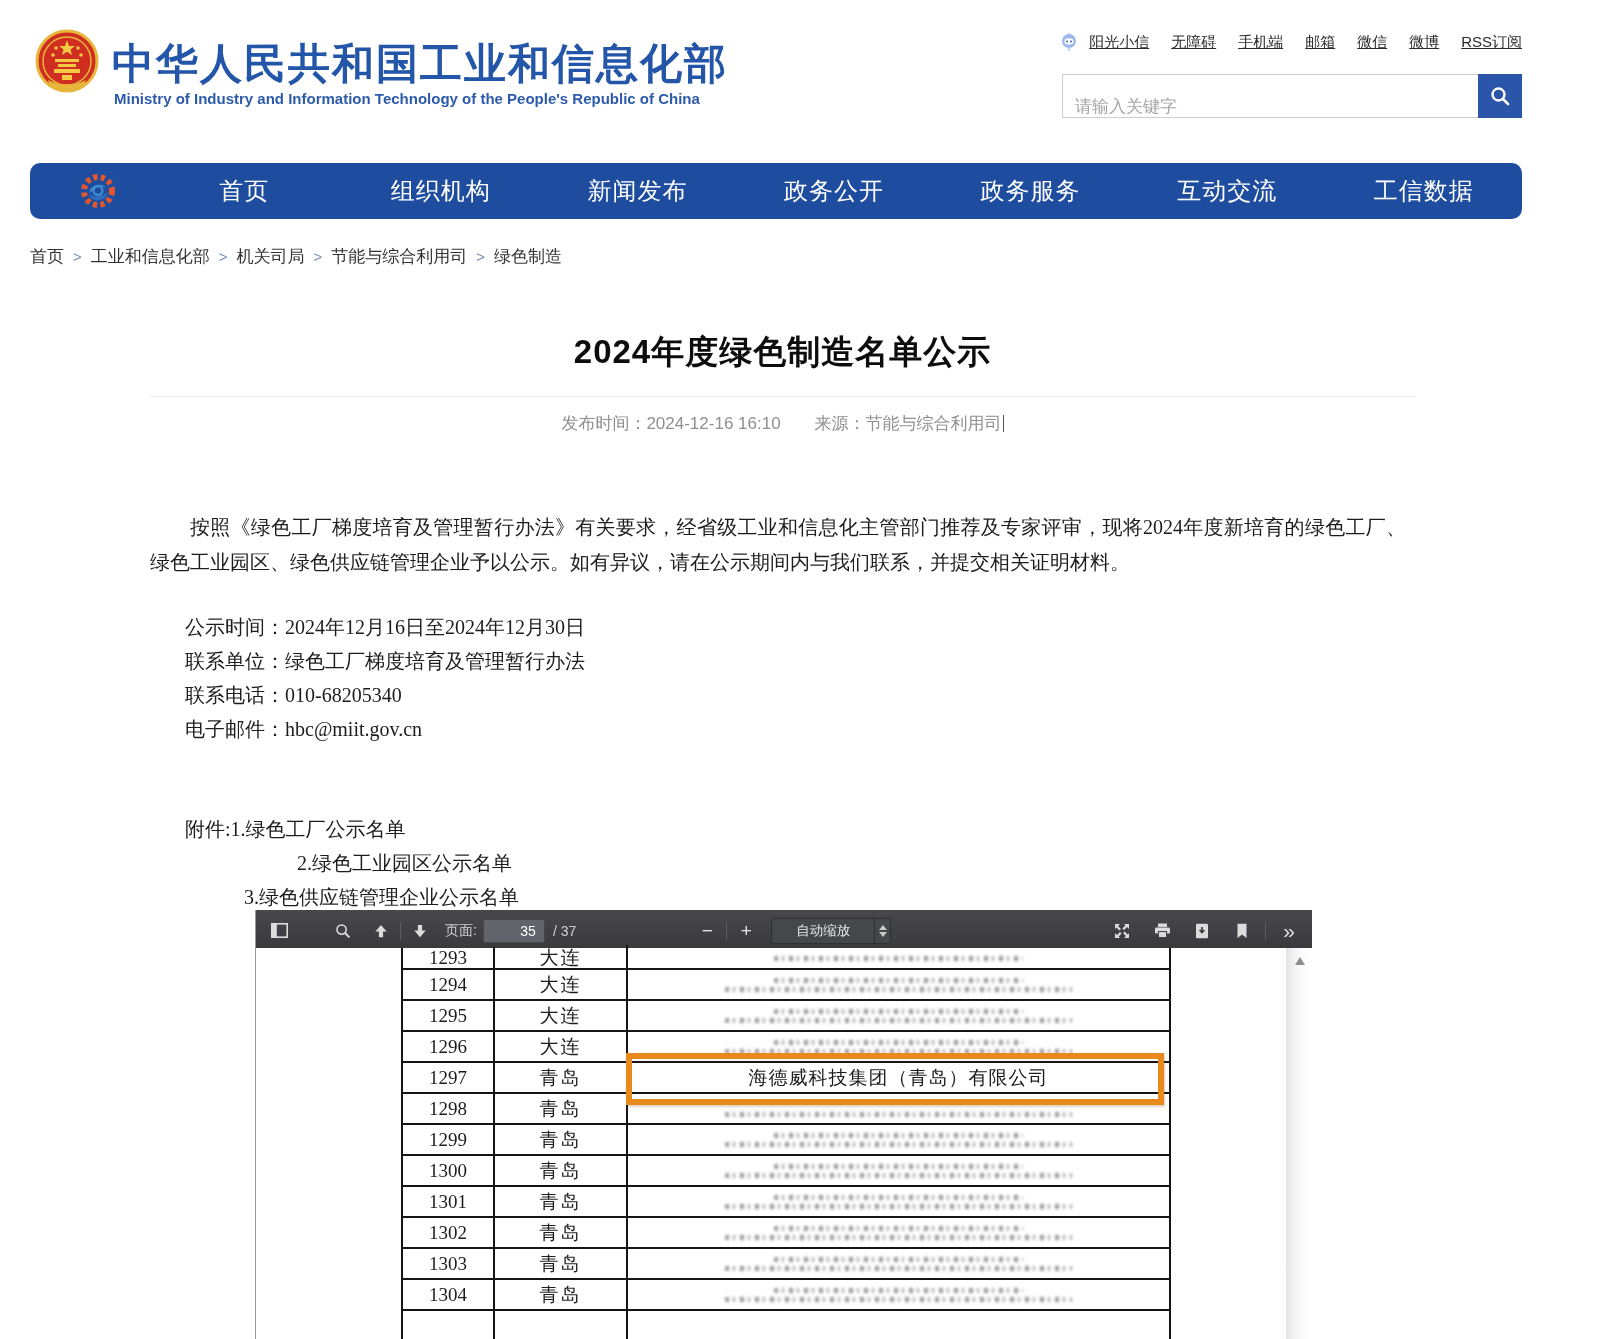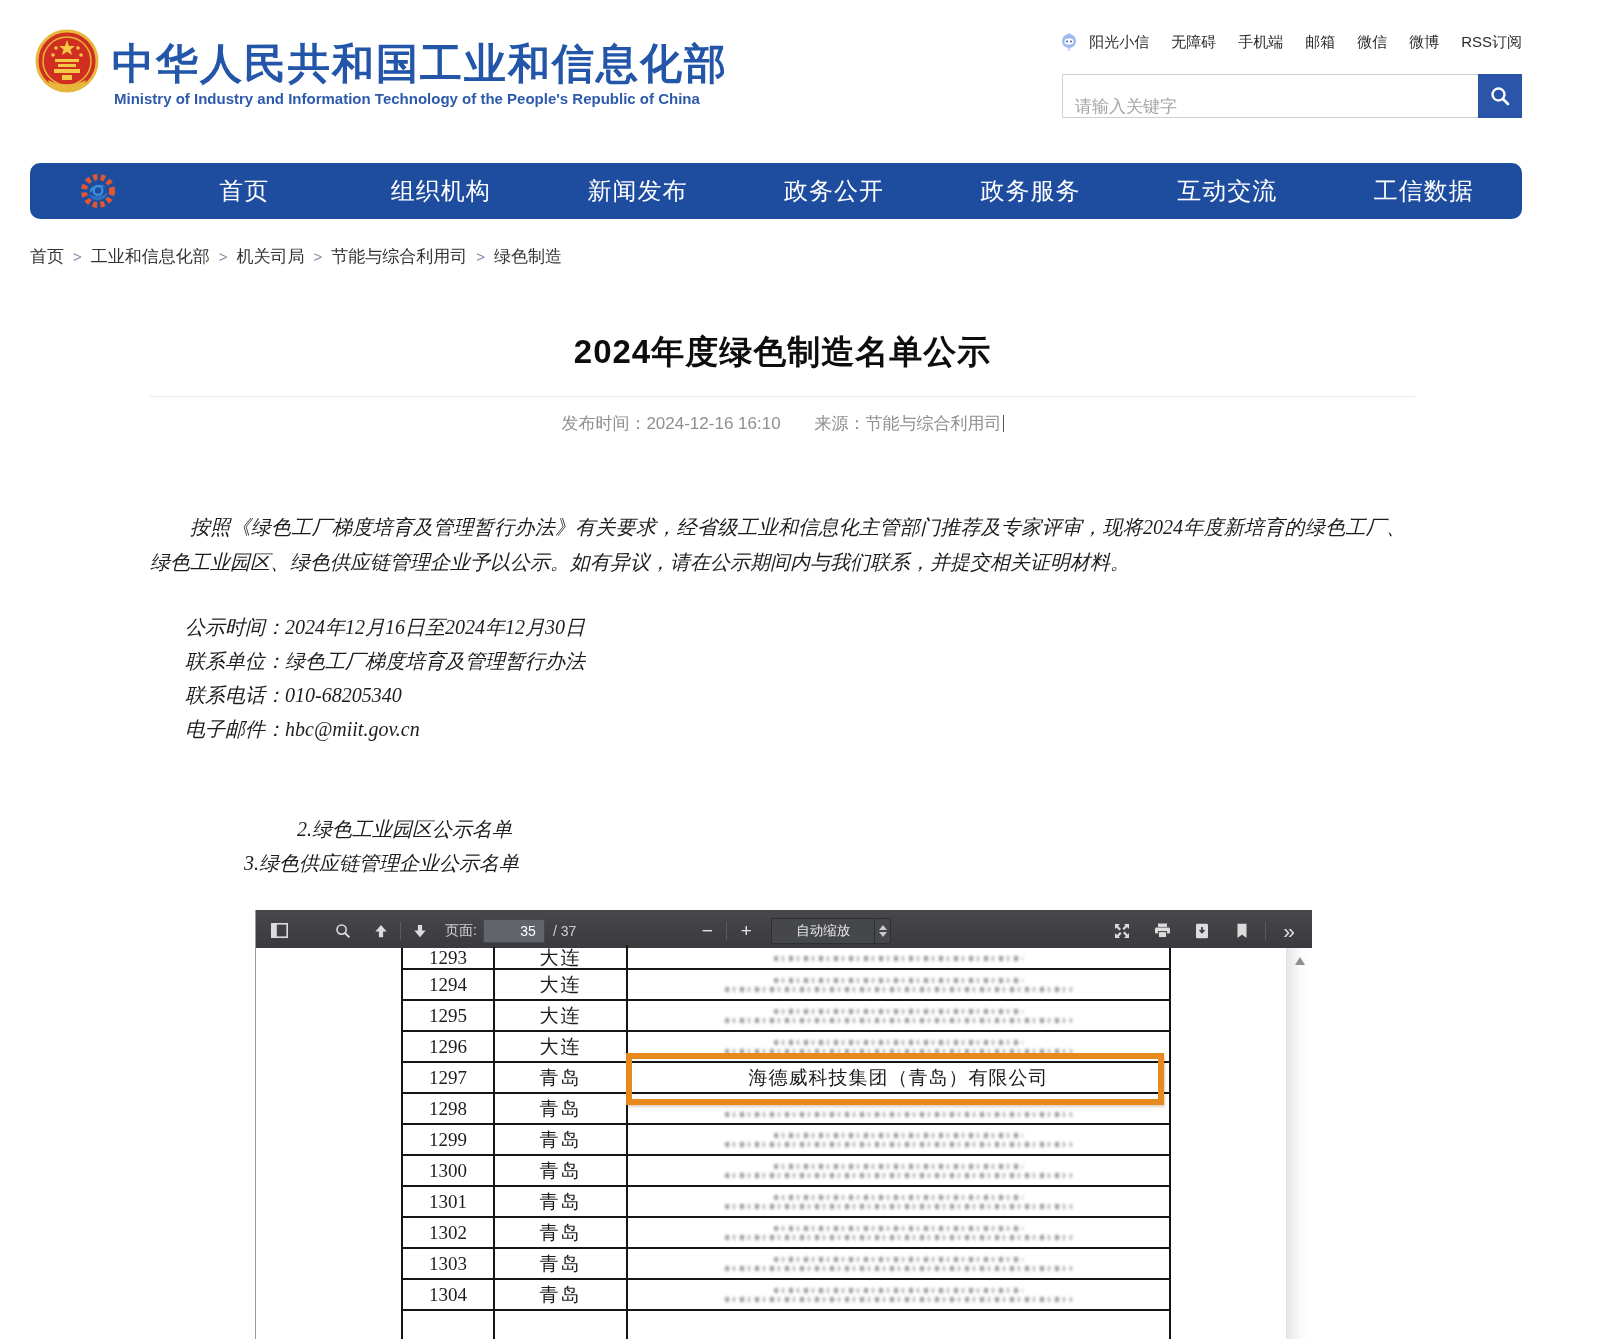--- a/index.html
+++ b/index.html
@@ -6,21 +6,21 @@
   html,body { width:1600px; height:1339px; background:#fff; overflow:hidden; }
   body { font-family:"Liberation Sans", sans-serif; position:relative; }
   .abs { position:absolute; }
 
   
   .emblem { left:34px; top:28px; width:66px; height:70px; }
   .site-title { left:112px; top:36px; font-size:42px; font-weight:bold; color:#2356a8; letter-spacing:2px; white-space:nowrap; }
   .site-subtitle { left:114px; top:90px; font-size:15px; font-weight:bold; color:#2d5aab; white-space:nowrap; }
 
   .quick-links { top:32px; right:78px; display:flex; align-items:center; gap:22px; font-size:15px; color:#2b2b2b; }
-  .quick-links .ql { cursor:pointer; white-space:nowrap; }
+  .quick-links .ql { cursor:pointer; white-space:nowrap;text-decoration:underline; }
   .robot-icon { width:20px; height:20px; margin-right:-12px; }
 
   .search-box { left:1062px; top:74px; width:460px; height:44px; border:1px solid #c9ced8; display:flex; background:#fff;align-items:flex-end; }
   .search-input { flex:1; border:0; outline:none; font-size:17px; padding:0 12px; color:#333; font-family:"Liberation Sans",sans-serif; }
   .search-input::placeholder { color:#a5a5a5; }
   .search-btn { width:44px; height:44px; margin:-1px -1px -1px 0; background:#2a55a8; border:0; display:flex; align-items:center; justify-content:center; cursor:pointer; }
 
   
   .nav { left:30px; top:163px; width:1492px; height:56px; background:#1e4da0; border-radius:10px; display:flex; align-items:center; }
   .nav-logo { width:40px; height:40px; margin-left:48px; margin-right:28px; flex:0 0 auto; cursor:pointer; }
@@ -31,21 +31,21 @@
   .breadcrumb .bc { cursor:pointer; }
   .breadcrumb .sep { color:#7b8ca9; font-size:15px; }
 
   
   .art-title { left:150px; top:330px; width:1265px; text-align:center; font-size:33px; font-weight:bold; color:#0d0d0d; letter-spacing:1px; }
   .title-divider { left:150px; top:396px; width:1265px; height:1px; background:#ebebeb; }
   .art-meta { left:150px; top:412px; width:1265px; text-align:center; font-size:17px; color:#8f8f8f; }
   .art-meta .gap { display:inline-block; width:34px; }
   .cursor-bar { display:inline-block; width:1px; height:17px; background:#555; vertical-align:-3px; margin-left:1px; }
 
-  .serif { font-family:"Liberation Serif","DejaVu Serif",serif;font-style:italic; }
+  .serif { font-family:"Liberation Serif","DejaVu Serif",serif; }
   .art-para { left:150px; top:510px; width:1256px; font-size:20px; line-height:35px; color:#1c1c1c; text-indent:2em; text-align:justify; }
   .info-lines { left:185px; top:610px; font-size:20px; line-height:34px; color:#1c1c1c; }
   .attachments { left:185px; top:812px; font-size:20px; line-height:34px; color:#1c1c1c; }
   .att-line2 { margin-left:112px; }
   .att-line3 { margin-left:59px; }
   .att-item { cursor:pointer; }
 
   
   .pdf-viewer { left:255px; top:910px; width:1057px; height:429px; border-left:1px solid #9a9a9a; overflow:hidden; background:#fff; }
   .pdf-toolbar { position:absolute; left:0; top:0; width:100%; height:42px; background:linear-gradient(#48484c,#39393d); border-bottom:1px solid #262626; display:flex; align-items:center; color:#d9d9d9; }
@@ -179,20 +179,23 @@
 <div class="abs art-para serif">按照《绿色工厂梯度培育及管理暂行办法》有关要求，经省级工业和信息化主管部门推荐及专家评审，现将2024年度新培育的绿色工厂、绿色工业园区、绿色供应链管理企业予以公示。如有异议，请在公示期间内与我们联系，并提交相关证明材料。</div>
 
 <div class="abs info-lines serif">
   <div>公示时间：2024年12月16日至2024年12月30日</div>
   <div>联系单位：绿色工厂梯度培育及管理暂行办法</div>
   <div>联系电话：010-68205340</div>
   <div>电子邮件：hbc@miit.gov.cn</div>
 </div>
 
 <div class="abs attachments serif">
+  <div>
+    <span>附件:</span><span class="att-item">1.绿色工厂公示名单</span>
+  </div>
   <div class="att-line2"><span class="att-item">2.绿色工业园区公示名单</span></div>
   <div class="att-line3"><span class="att-item">3.绿色供应链管理企业公示名单</span></div>
 </div>
 
 <div class="abs pdf-viewer">
 
   <div class="pdf-toolbar">
     <div class="tb-icon" style="margin-left:8px">
       <svg width="17" height="15" viewBox="0 0 17 15">
           <rect x="0.8" y="0.8" width="15.4" height="13.4" class="w"></rect>

